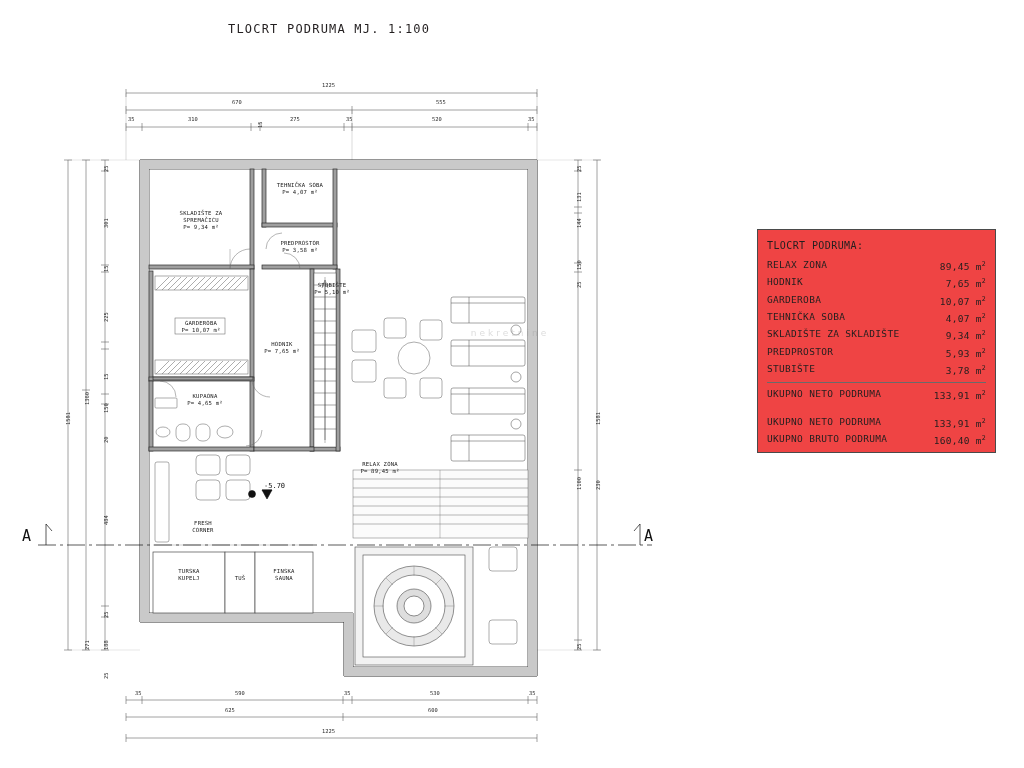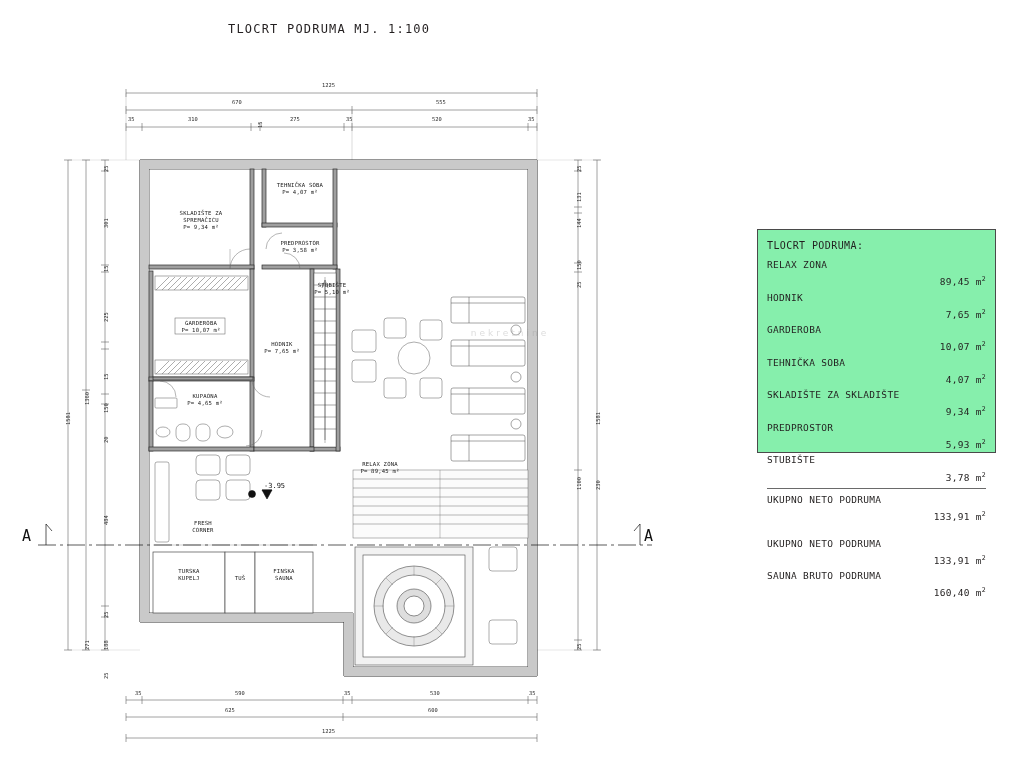--- a/index.html
+++ b/index.html
@@ -27,39 +27,38 @@
   }
 
   
   .legend {
     position: absolute;
     left: 757px;
     top: 229px;
     width: 239px;
     height: 224px;
     border: 1px solid #4a4a4a;
-    background: #86efac;
+    background: #ef4444;
     box-sizing: border-box;
     padding: 10px 9px 6px 9px;
     font-family: "DejaVu Sans Mono", monospace;
     font-size: 9.5px;
     letter-spacing: .3px;
     color: #221f1f;
   }
   .legend-title {
     font-size: 10px;
     margin-bottom: 6px;
     letter-spacing: .4px;
   }
   .legend-row {
     display: flex;
     justify-content: space-between;
     line-height: 15.2px;
     white-space: nowrap;
-    flex-direction: column;
   }
   .legend-row .val { text-align: right; }
   .legend-sep {
     border-top: 1px solid #6a6a6a;
     margin: 3px 0 3px 0;
   }
   .legend-gap { height: 11px; }
   sup { font-size: 6.5px; vertical-align: super; }
 
   
@@ -168,21 +167,21 @@
       <span class="val"><span>133,91 m</span><sup>2</sup></span>
     </div>
 
   <div class="legend-gap"></div>
 
   <div class="legend-row">
       <span>UKUPNO NETO PODRUMA</span>
       <span class="val"><span>133,91 m</span><sup>2</sup></span>
     </div>
   <div class="legend-row">
-      <span>SAUNA BRUTO PODRUMA</span>
+      <span>UKUPNO BRUTO PODRUMA</span>
       <span class="val"><span>160,40 m</span><sup>2</sup></span>
     </div>
 </div>
 
 <div class="draw">
 <svg class="svgwrap" width="1024" height="768" viewBox="0 0 1024 768" xmlns="http://www.w3.org/2000/svg">
   <g fill="none" stroke="#3a3a3a" stroke-width="0.6">
 
     <g stroke="#555" stroke-width="0.55">
       <line x1="126" y1="93" x2="537" y2="93"></line>
@@ -483,21 +482,21 @@
 <div class="rlabel" style="left:351px; top:461px; width:58px;">RELAX ZONA
 P= 89,45 m²</div>
 <div class="rlabel" style="left:160px; top:568px; width:58px;">TURSKA
 KUPELJ</div>
 <div class="rlabel" style="left:228px; top:575px; width:24px;">TUŠ</div>
 <div class="rlabel" style="left:258px; top:568px; width:52px;">FINSKA
 SAUNA</div>
 <div class="rlabel rot" style="left:166px; top:520px; width:74px;">FRESH
 CORNER</div>
 
-<div class="level-mark" style="left:264px; top:482px;">-3.95</div>
+<div class="level-mark" style="left:264px; top:482px;">-5.70</div>
 
 <div class="axis-letter" style="left:22px; top:527px;">A</div>
 <div class="axis-letter" style="left:644px; top:527px;">A</div>
 
 <div class="dim" style="left:322px; top:82px;">1225</div>
 <div class="dim" style="left:232px; top:99px;">670</div>
 <div class="dim" style="left:436px; top:99px;">555</div>
 
 <div class="dim" style="left:128px; top:116px;">35</div>
 <div class="dim" style="left:188px; top:116px;">310</div>

